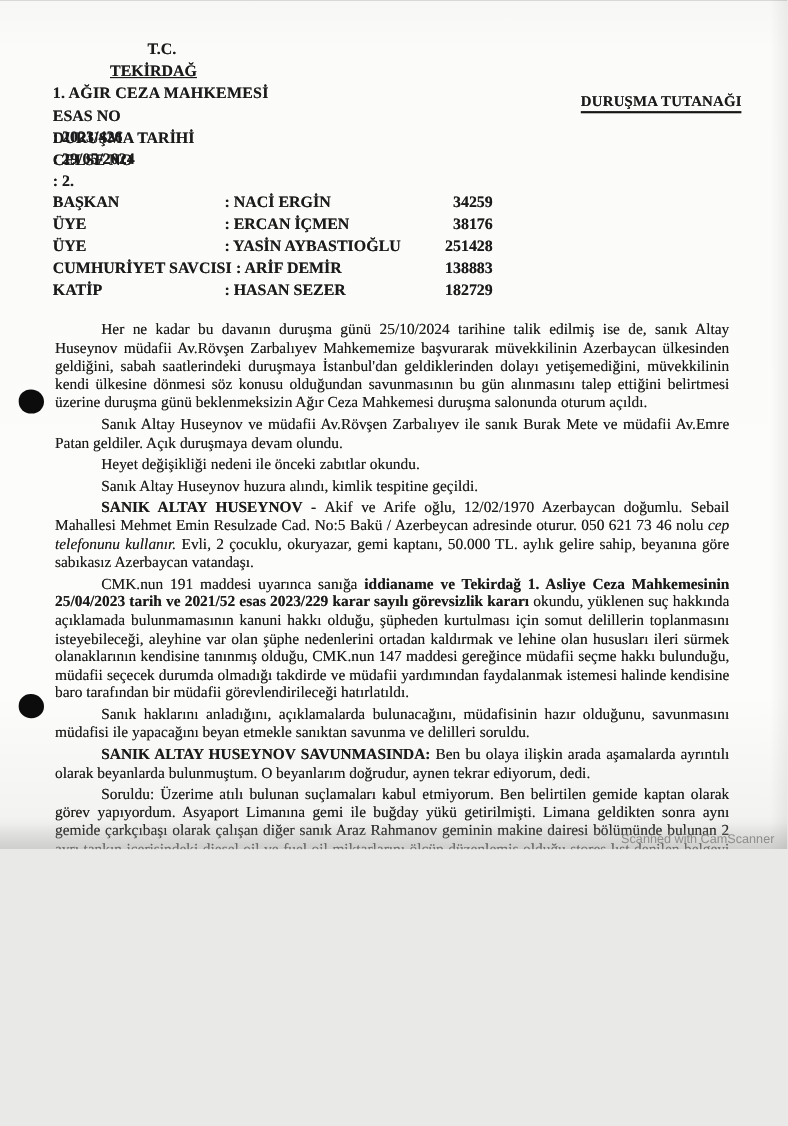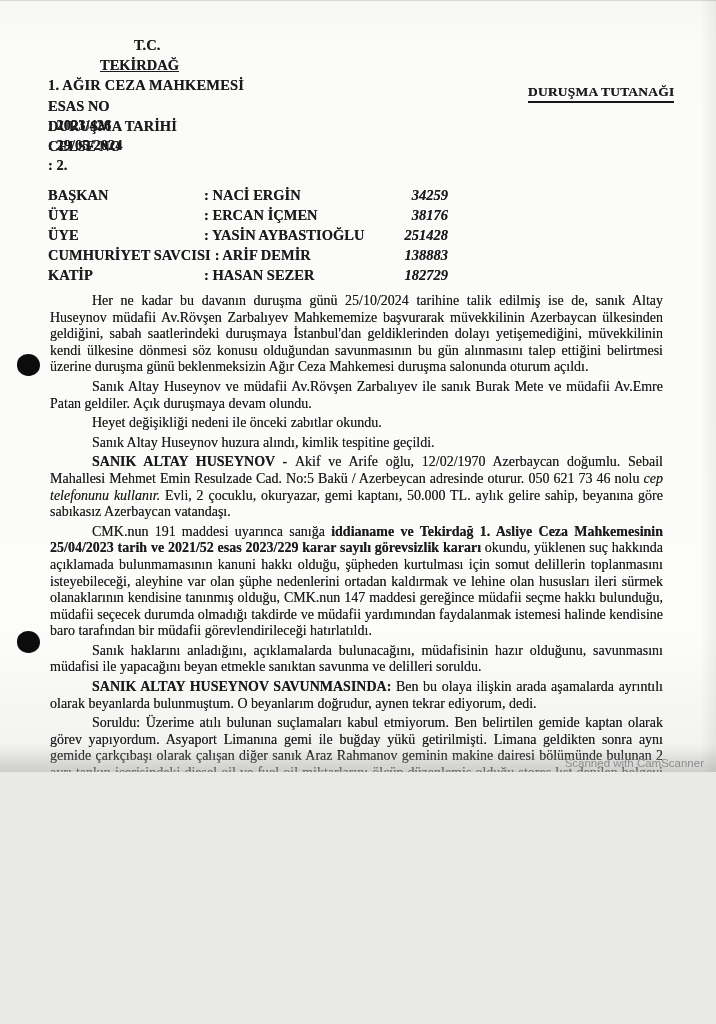--- a/index.html
+++ b/index.html
@@ -27,25 +27,25 @@
   .hdr-court{margin-top:1px;letter-spacing:0.2px;}
   .case-rows{margin-top:2px;}
   .case-row{display:flex;height:20px;align-items:baseline;flex-direction:column;}
   .case-label{width:179px;flex:none;}
   .doc-title{
     position:absolute;left:528px;top:84px;font-weight:bold;font-size:13.5px;
     border-bottom:2px solid #171717;padding-bottom:1px;letter-spacing:0.2px;
   }
 
   
-  .panel{position:absolute;left:48px;top:185px;width:400px;font-weight:bold;font-size:14.5px;line-height:20px;}
+  .panel{position:absolute;left:48px;top:174px;width:400px;font-weight:bold;font-size:14.5px;line-height:20px;}
   .panel-row{display:flex;align-items:baseline;}
   .panel-label{min-width:152px;flex:none;white-space:nowrap;padding-right:4px;}
   .panel-name{white-space:nowrap;}
-  .panel-reg{margin-left:auto;text-align:right;font-style:italic;}
+  .panel-reg{margin-left:auto;text-align:right;}
 
   
   .body{position:absolute;left:50px;top:293px;width:613px;text-align:justify;
     font-size:14px;line-height:16.6px;font-family:Liberation Serif, serif;}
   .para{margin:0 0 3px 0;text-indent:42px;}
   .b{font-weight:bold;}
   .i{font-style:italic;}
 
   .pageno{position:absolute;right:40px;top:919px;font-size:13.5px;letter-spacing:0.5px;}
 

